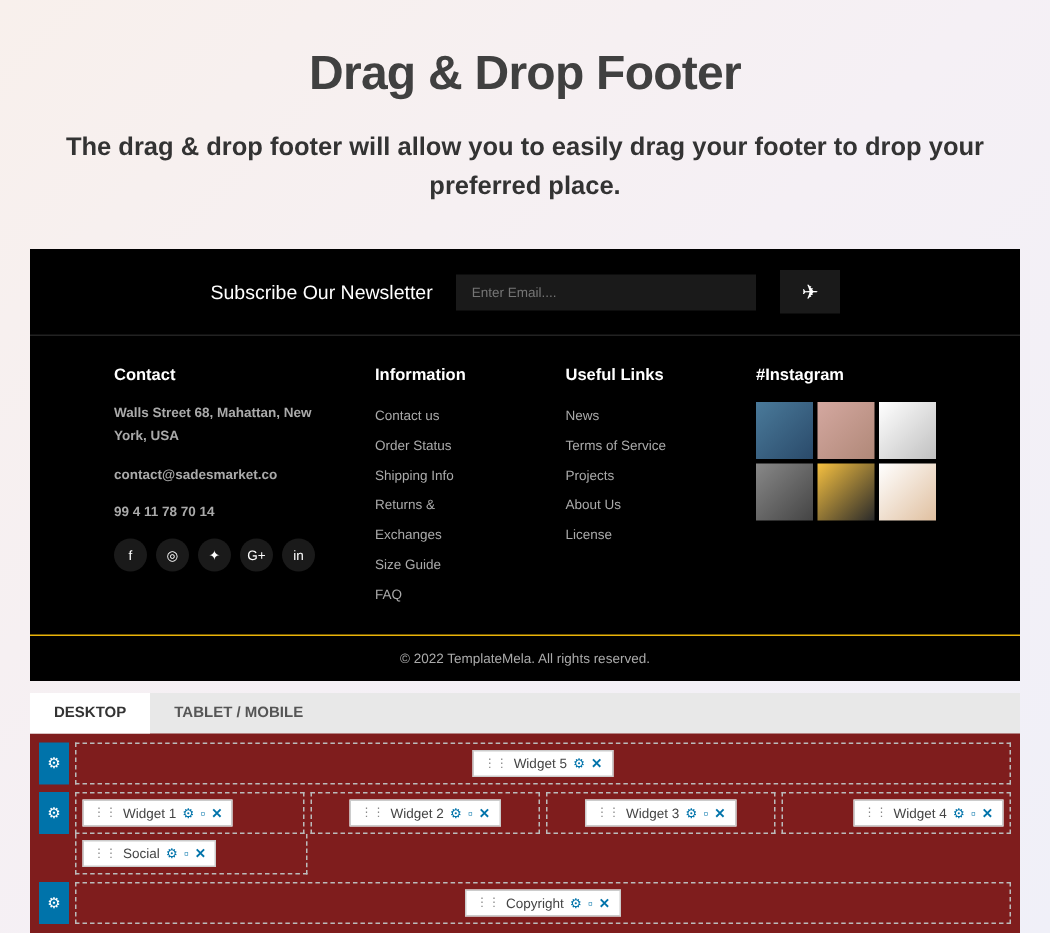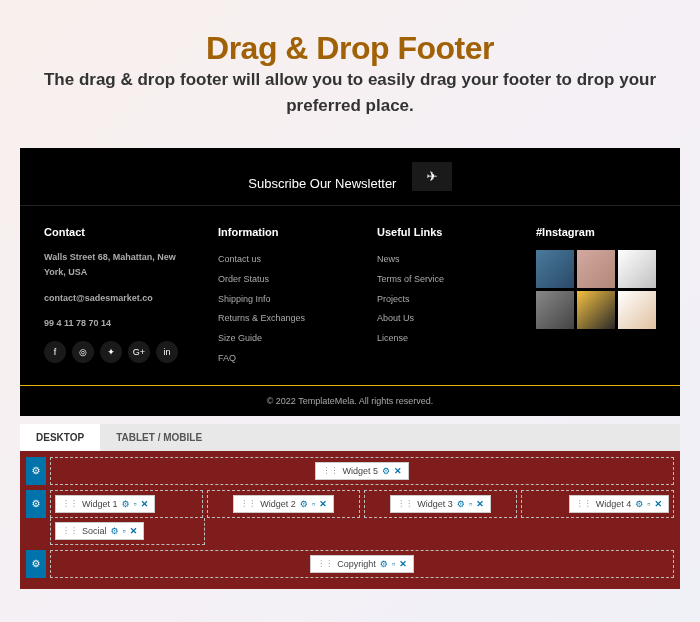--- a/index.html
+++ b/index.html
@@ -1,25 +1,25 @@
 <!DOCTYPE html>
 <html><head>
 <meta charset="utf-8">
 <style>
 * { margin: 0; padding: 0; box-sizing: border-box; }
 body { font-family: -apple-system, BlinkMacSystemFont, 'Segoe UI', Arial, sans-serif; background: linear-gradient(135deg, #f8f0ec 0%, #f5f0f5 50%, #f0f0f8 100%); width: 700px; height: 622px; overflow: hidden; }
 .page { padding: 30px 20px 0; }
-h1 { text-align: center; font-size: 32px; font-weight: 700; color: #a16207; letter-spacing: -0.5px; }
+h1 { text-align: center; font-size: 32px; font-weight: 700; color: #404040; margin-bottom: 18px; letter-spacing: -0.5px; }
 .subtitle { text-align: center; font-size: 17px; color: #333; line-height: 1.5; margin-bottom: 30px; font-weight: 700; }
 .footer-preview { background: #000; color: #fff; padding: 0; font-size: 10px; }
-.newsletter { display: flex; align-items: flex-end; justify-content: center; gap: 16px; padding: 14px 40px; border-bottom: 1px solid #222; }
+.newsletter { display: flex; align-items: center; justify-content: center; gap: 16px; padding: 14px 40px; border-bottom: 1px solid #222; }
 .newsletter-title { font-size: 13px; font-weight: 400; color: #fff; }
 .newsletter-input { background: #1a1a1a; border: none; color: #888; padding: 7px 10px; font-size: 9px; width: 200px; }
 .newsletter-btn { background: #1a1a1a; border: none; color: #fff; padding: 7px 14px; cursor: pointer; }
-.footer-cols { display: flex; padding: 20px 24px 16px; gap: 40px; }
+.footer-cols { display: flex; padding: 20px 56px 16px; gap: 40px; }
 .fcol { flex: 1; }
 .fcol-title { font-size: 11px; font-weight: 600; margin-bottom: 12px; color: #fff; }
 .fcol-text { font-size: 9px; color: #aaa; line-height: 1.7; margin-bottom: 10px; font-weight: bold; }
 .fcol-link { display: block; font-size: 9px; color: #aaa; line-height: 2.2; text-decoration: none; }
 .socials { display: flex; gap: 6px; margin-top: 10px; }
 .social-icon { width: 22px; height: 22px; border-radius: 50%; background: #1a1a1a; display: flex; align-items: center; justify-content: center; font-size: 9px; color: #fff; }
 .insta-grid { display: grid; grid-template-columns: repeat(3, 1fr); gap: 3px; width: 120px; }
 .insta-img { aspect-ratio: 1; background: linear-gradient(135deg, #888, #ccc); }
 .insta-img:nth-child(1) { background: linear-gradient(135deg, #4a7a9a, #2a4a6a); }
 .insta-img:nth-child(2) { background: linear-gradient(135deg, #d4a8a0, #b08878); }
@@ -48,20 +48,21 @@
 </head>
 <body>
 
 <div class="page">
   <h1>Drag &amp; Drop Footer</h1>
   <p class="subtitle">The drag &amp; drop footer will allow you to easily drag your footer to drop your preferred place.</p>
 
   <div class="footer-preview">
     <div class="newsletter">
       <span class="newsletter-title">Subscribe Our Newsletter</span>
+      <input class="newsletter-input" placeholder="Enter Email...." style="">
       <button class="newsletter-btn"><span>✈</span></button>
     </div>
     <div class="footer-cols">
       <div class="fcol">
         <div class="fcol-title">Contact</div>
         <div class="fcol-text">Walls Street 68, Mahattan, New York, USA</div>
         <div class="fcol-text">contact@sadesmarket.co</div>
         <div class="fcol-text">99 4 11 78 70 14</div>
         <div class="socials">
           <div class="social-icon">f</div>

